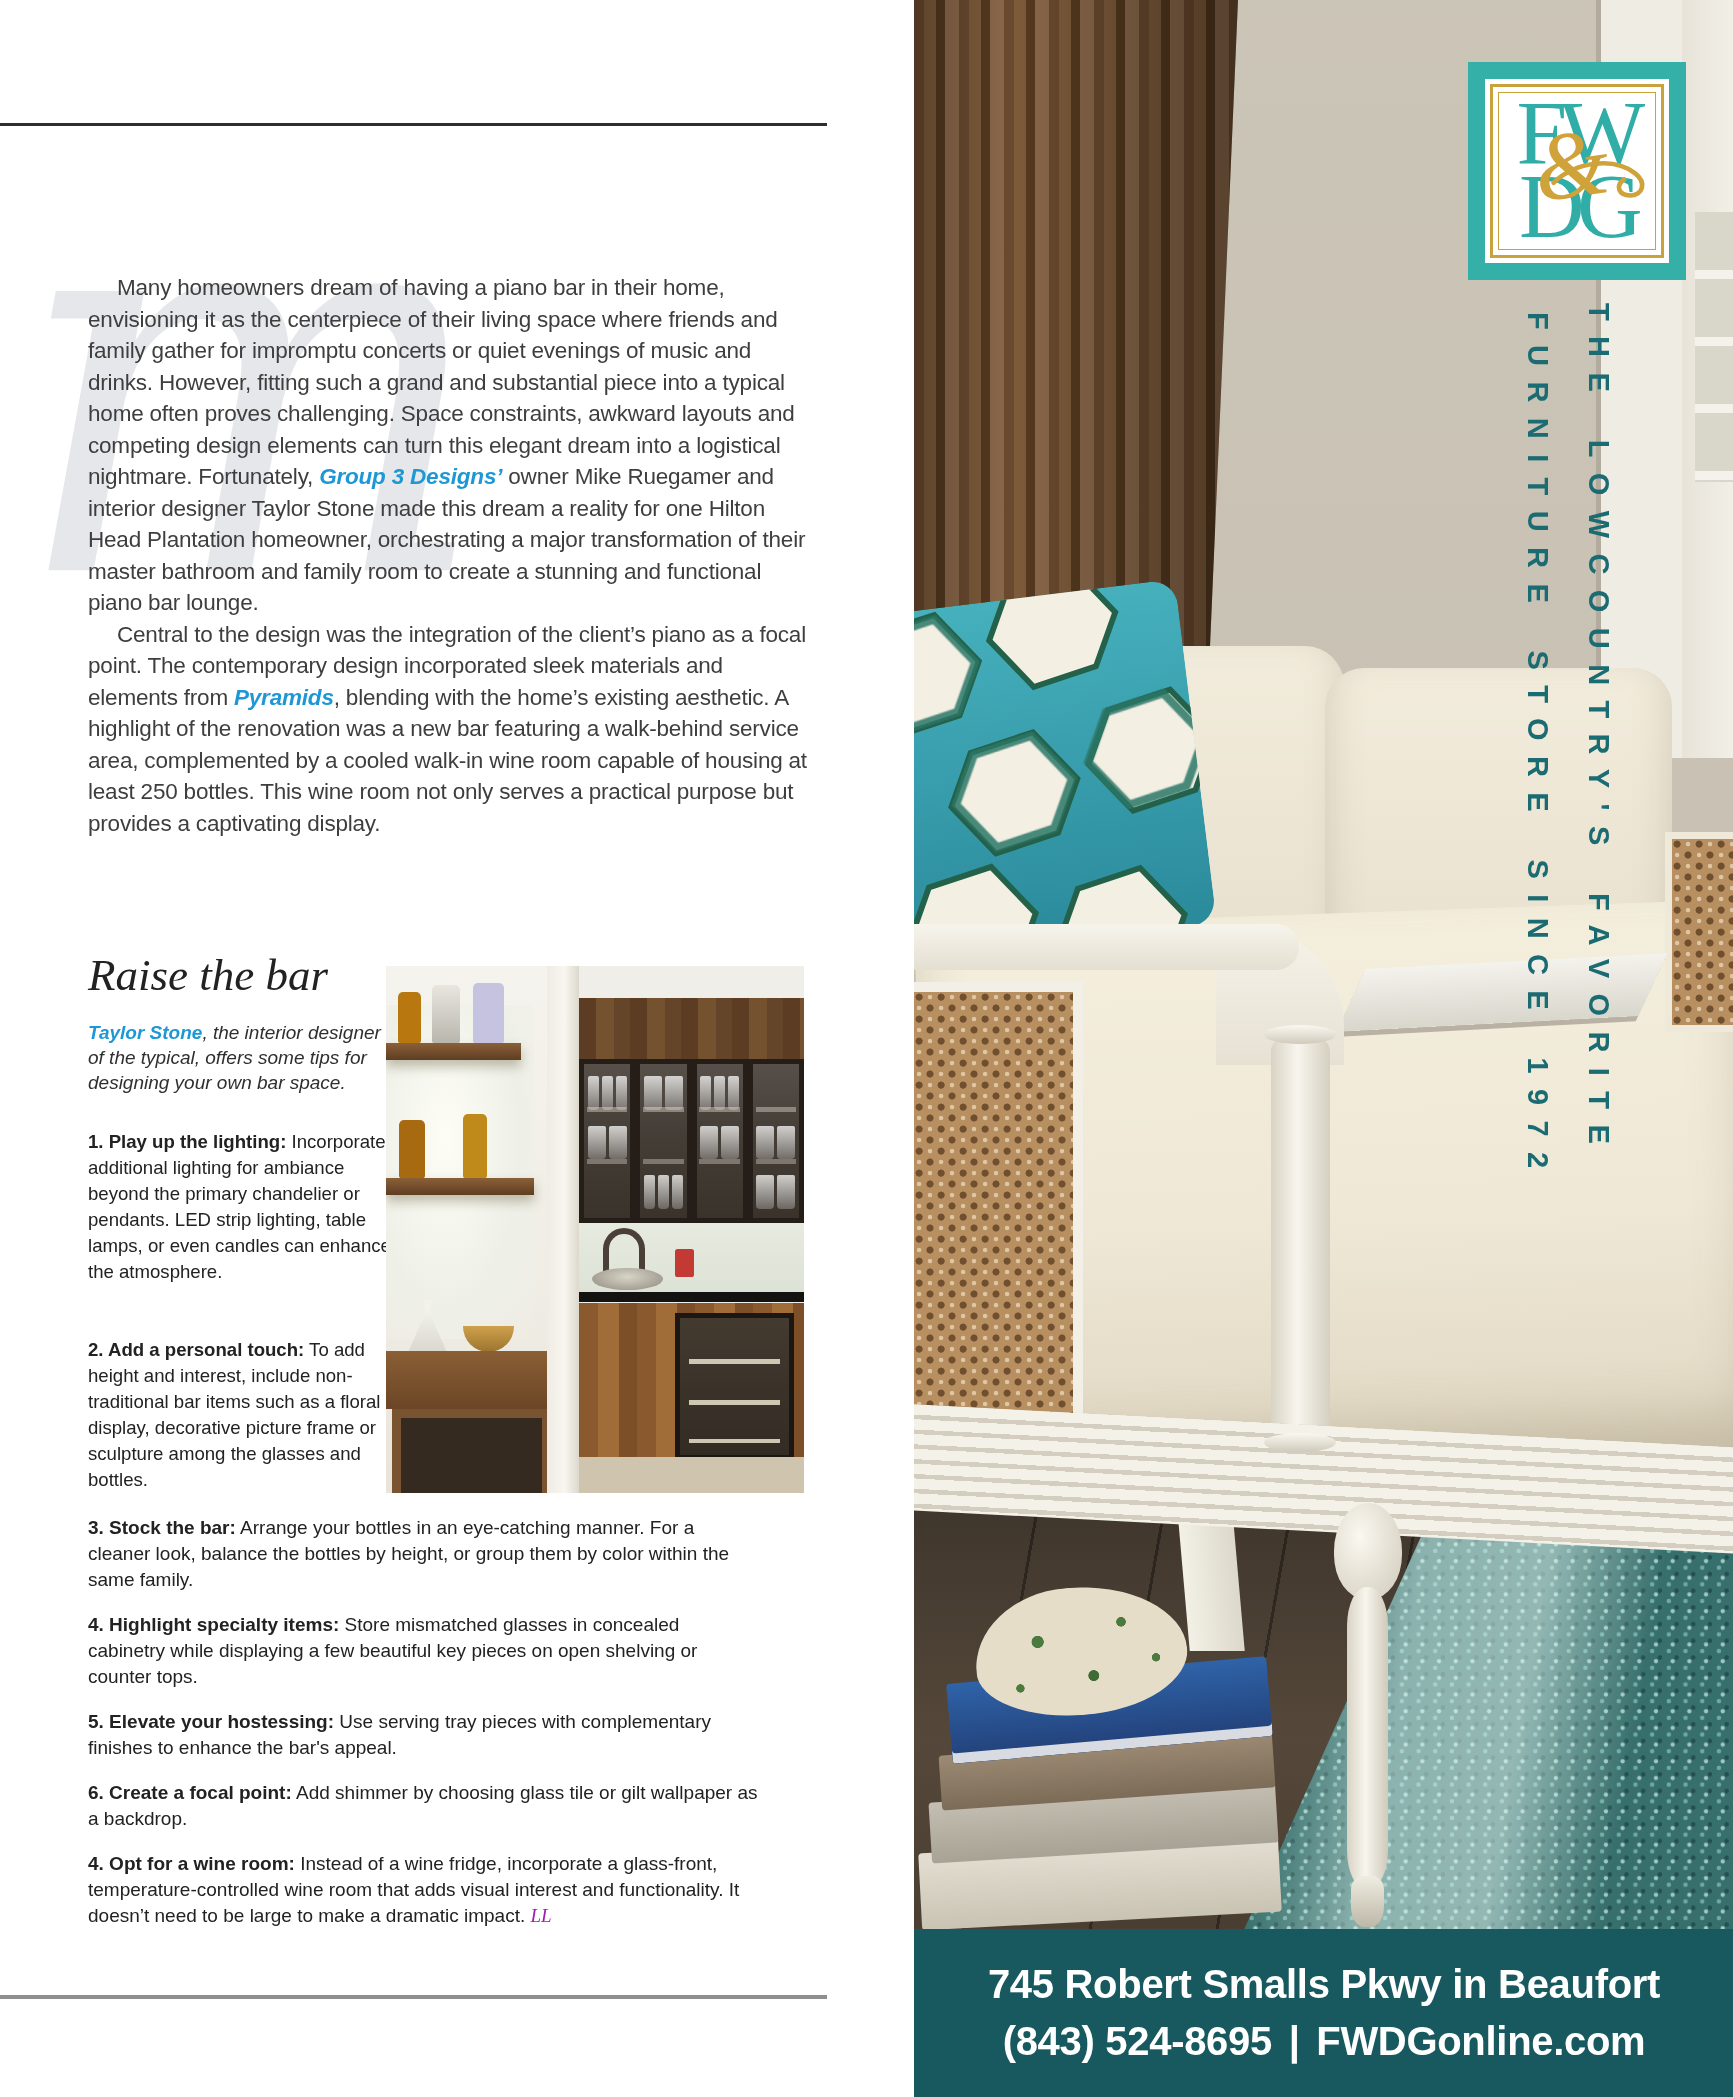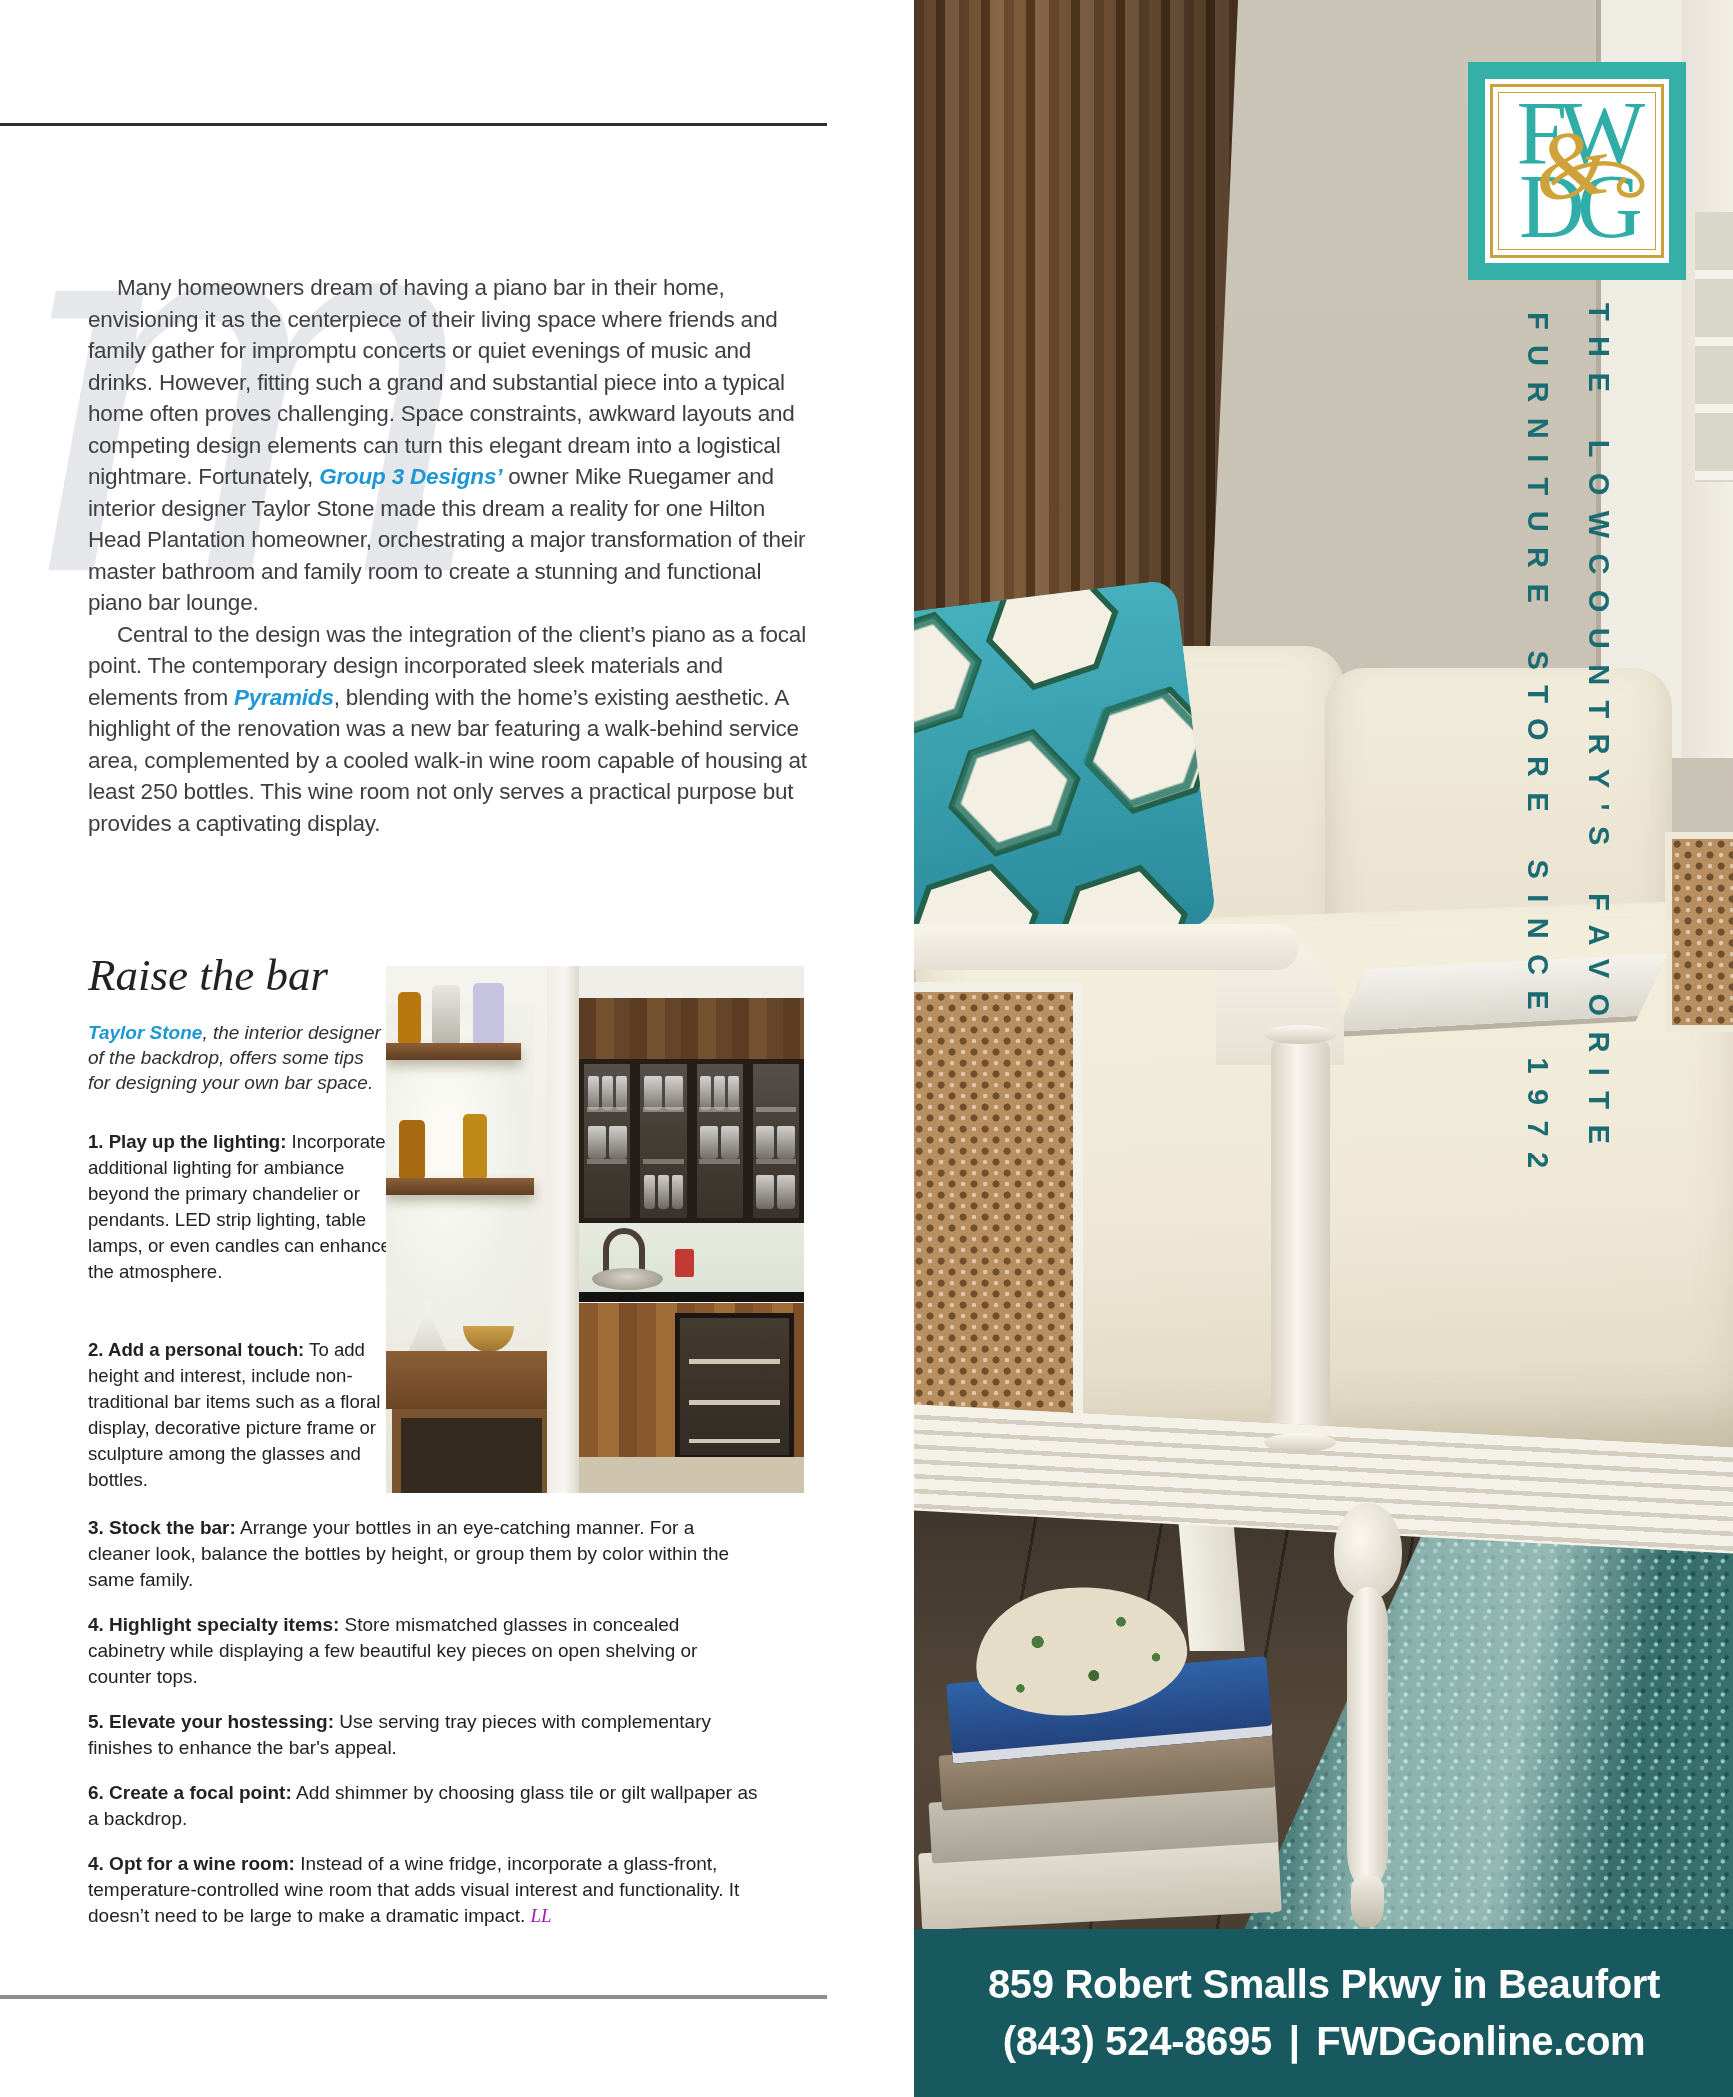--- a/index.html
+++ b/index.html
@@ -192,21 +192,21 @@
 
   <div class="abs dropcap">m</div>
 
   <div class="abs article">
     <p><span>Many homeowners dream of having a piano bar in their home, envisioning it as the centerpiece of their living space where friends and family gather for impromptu concerts or quiet evenings of music and drinks. However, fitting such a grand and substantial piece into a typical home often proves challenging. Space constraints, awkward layouts and competing design elements can turn this elegant dream into a logistical nightmare. Fortunately, </span><span class="accent">Group 3 Designs’</span><span> owner Mike Ruegamer and interior designer Taylor Stone made this dream a reality for one Hilton Head Plantation homeowner, orchestrating a major transformation of their master bathroom and family room to create a stunning and functional piano bar lounge.</span></p>
     <p><span>Central to the design was the integration of the client’s piano as a focal point. The contemporary design incorporated sleek materials and elements from </span><span class="accent">Pyramids</span><span>, blending with the home’s existing aesthetic. A highlight of the renovation was a new bar featuring a walk-behind service area, complemented by a cooled walk-in wine room capable of housing at least 250 bottles. This wine room not only serves a practical purpose but provides a captivating display.</span></p>
   </div>
 
   <div class="abs sb-heading">Raise the bar</div>
 
-  <div class="abs sb-intro"><span class="accent">Taylor Stone</span><span>, the interior designer of the backdrop, offers some tips for designing your own bar space.</span></div>
+  <div class="abs sb-intro"><span class="accent">Taylor Stone</span><span>, the interior designer of the typical, offers some tips for designing your own bar space.</span></div>
 
   <div class="abs tip tip-narrow tip1"><b>1. Play up the lighting:</b><span> Incorporate additional lighting for ambiance beyond the primary chandelier or pendants. LED strip lighting, table lamps, or even candles can enhance the atmosphere.</span></div>
   <div class="abs tip tip-narrow tip2"><b>2. Add a personal touch:</b><span> To add height and interest, include non-traditional bar items such as a floral display, decorative picture frame or sculpture among the glasses and bottles.</span></div>
 
   <div class="abs tips-wide">
     <div class="tip"><b>3. Stock the bar:</b><span> Arrange your bottles in an eye-catching manner. For a cleaner look, balance the bottles by height, or group them by color within the same family.</span></div>
     <div class="tip"><b>4. Highlight specialty items:</b><span> Store mismatched glasses in concealed cabinetry while displaying a few beautiful key pieces on open shelving or counter tops.</span></div>
     <div class="tip"><b>5. Elevate your hostessing:</b><span> Use serving tray pieces with complementary finishes to enhance the bar's appeal.</span></div>
     <div class="tip"><b>6. Create a focal point:</b><span> Add shimmer by choosing glass tile or gilt wallpaper as a backdrop.</span></div>
     <div class="tip"><b>4. Opt for a wine room:</b><span> Instead of a wine fridge, incorporate a glass-front, temperature-controlled wine room that adds visual interest and functionality. It doesn’t need to be large to make a dramatic impact. </span><span class="endmark">LL</span></div>
@@ -365,21 +365,21 @@
           </div>
         </div>
       </div>
     </div>
 
     <div class="vtext vt1">THE LOWCOUNTRY'S FAVORITE</div>
     <div class="vtext vt2">FURNITURE STORE SINCE 1972</div>
   </div>
 
   <div class="abs banner">
-    <div class="banner-line">859 Robert Smalls Pkwy in Beaufort</div>
+    <div class="banner-line">745 Robert Smalls Pkwy in Beaufort</div>
     <div class="banner-line">
       <span>(843) 524-8695</span>
       <span>|</span>
       <span>FWDGonline.com</span>
     </div>
   </div>
 
 </div>
 
 

